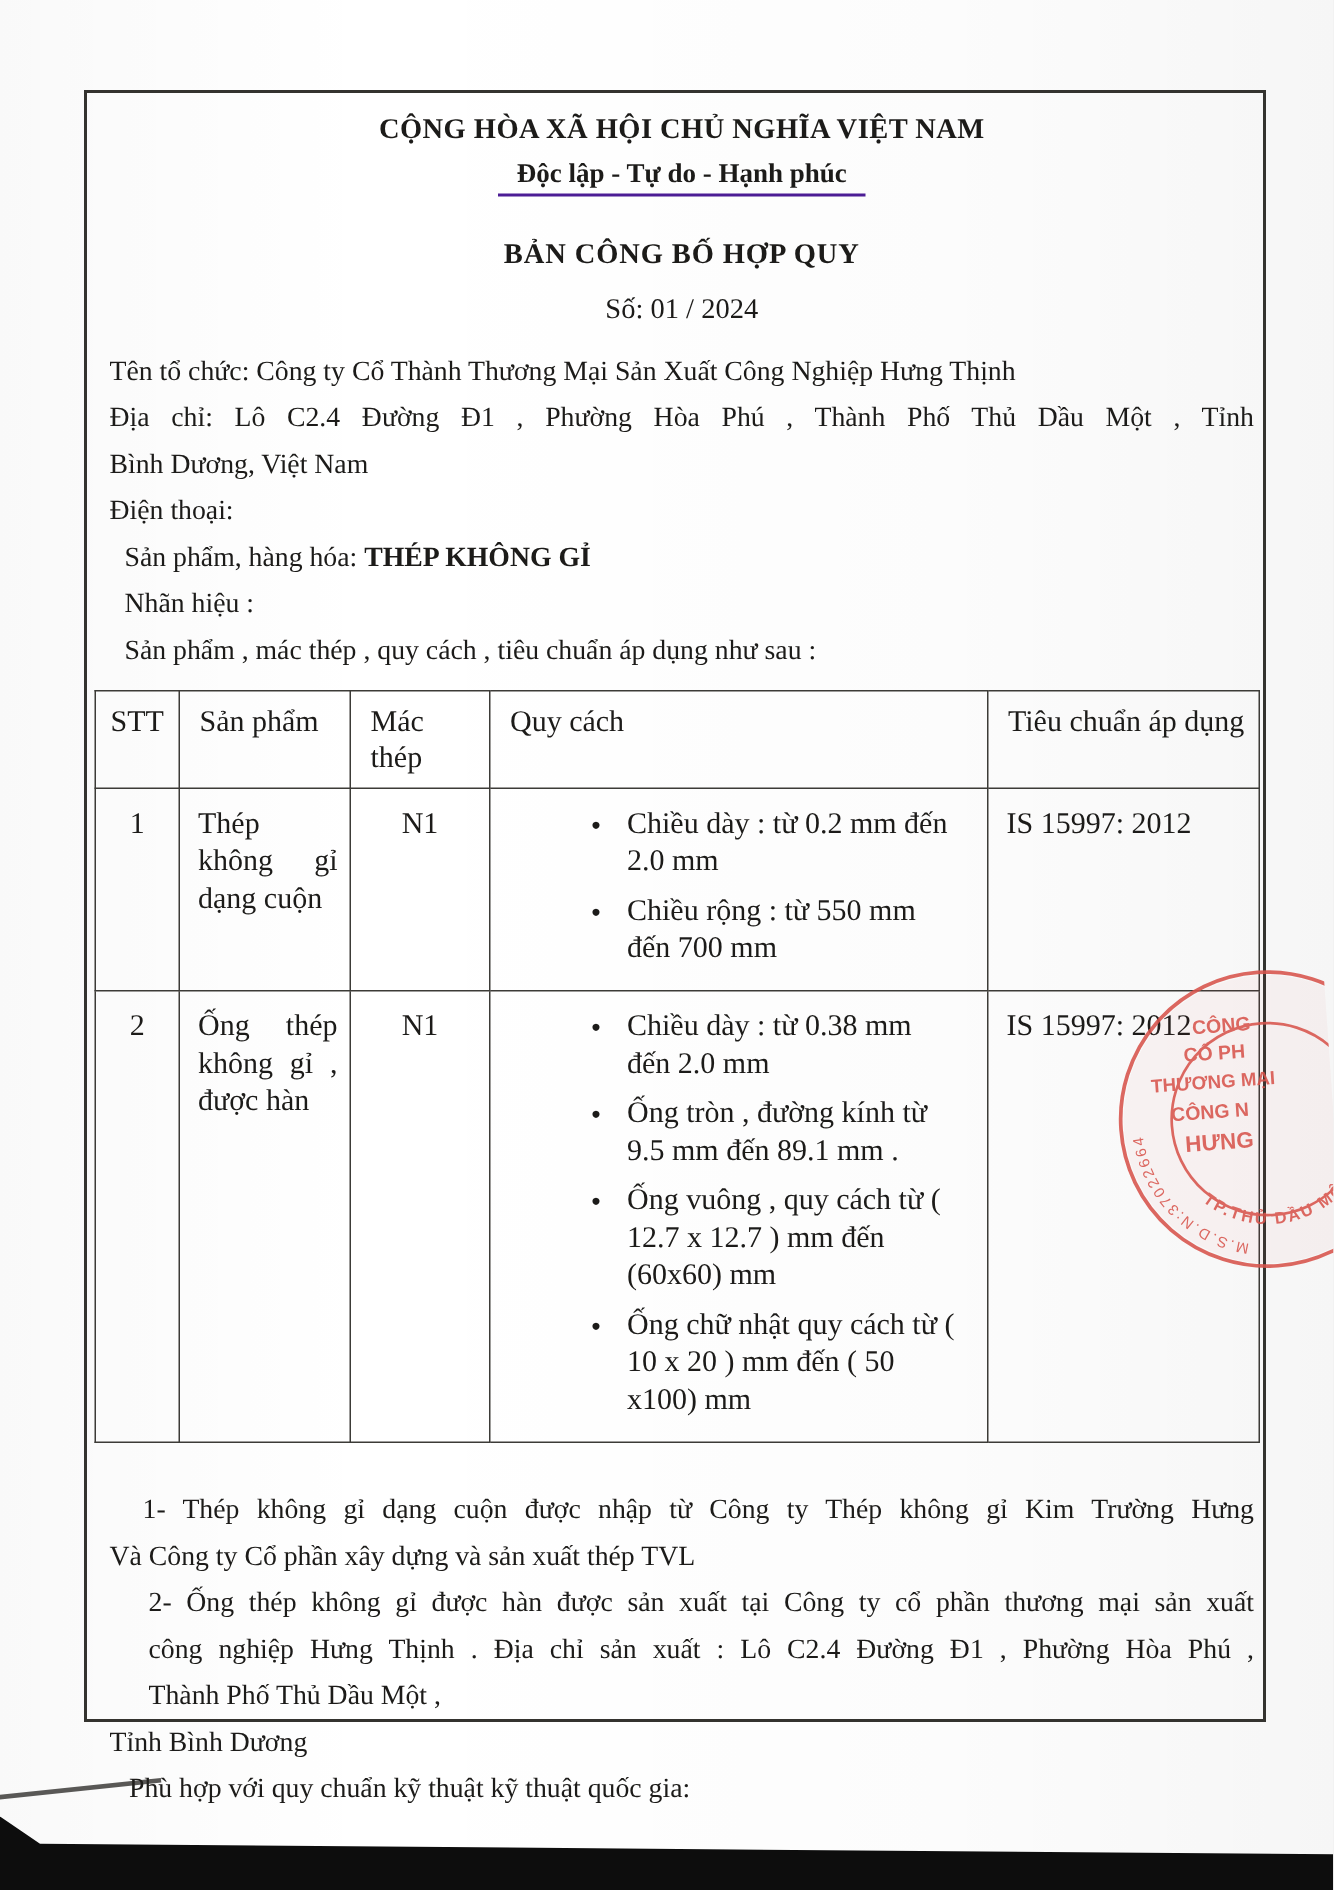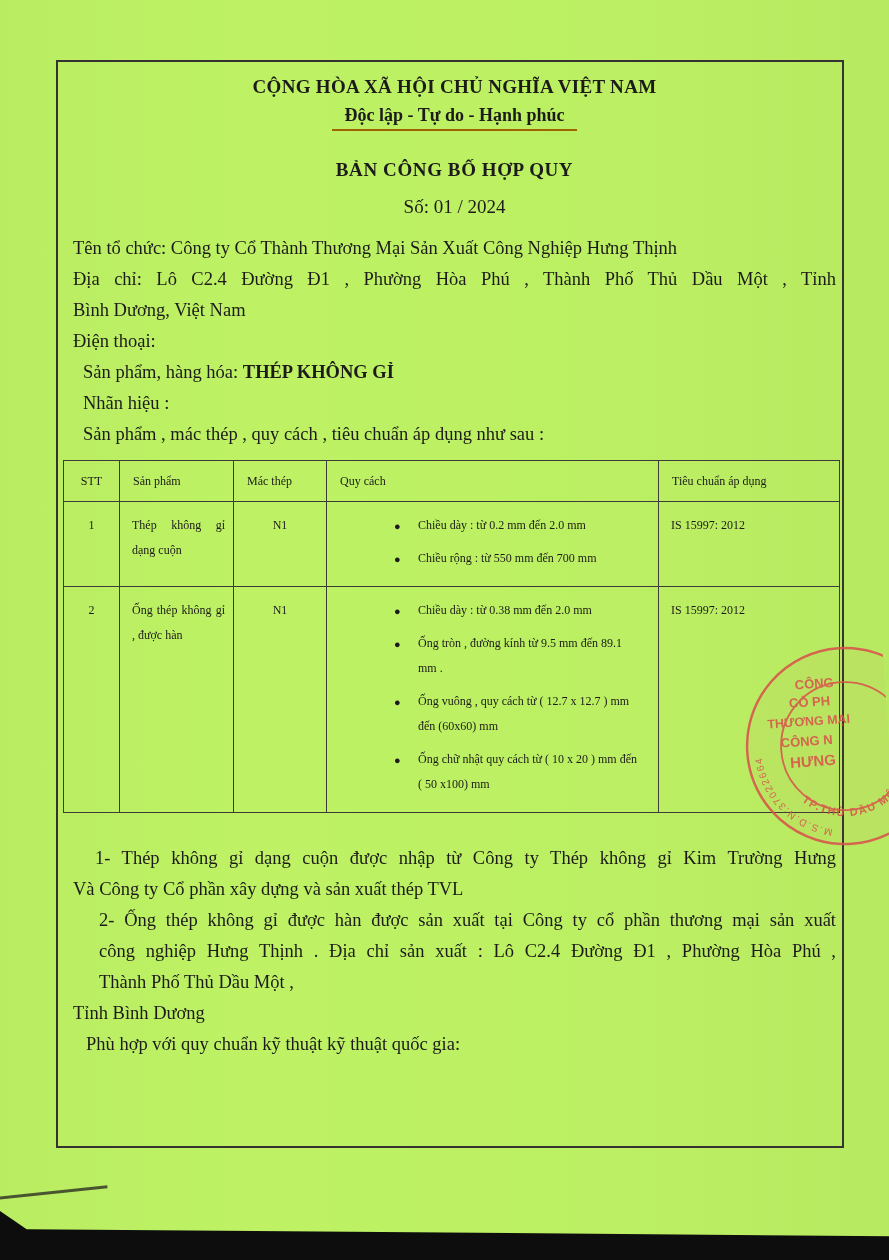--- a/index.html
+++ b/index.html
@@ -1,44 +1,44 @@
 <!DOCTYPE html>
 <html><head>
 <meta charset="utf-8">
 <style>
   html,body { margin:0; padding:0; background:#e9e9e9; }
   .page {
     position:relative; width:889px; height:1260px; margin:0 auto;
-    background:#bef264; overflow:hidden;
+    background:#ffffff; overflow:hidden;
     font-family:"Liberation Serif","DejaVu Serif",serif;
     color:#1c1b19;
   }
   .page::before {
     content:""; position:absolute; inset:0; pointer-events:none;
     background:linear-gradient(90deg, rgba(0,0,0,0.025), rgba(0,0,0,0) 28%, rgba(0,0,0,0.012) 70%, rgba(0,0,0,0.035));
   }
   .frame {
     position:absolute; left:56px; top:60px; width:788px; height:1088px;
     border:2px solid #34332f; box-sizing:border-box;
     padding:12px 6px 0 15px;
   }
   .nat-header { text-align:center; }
   .h1 { font-size:19px; font-weight:bold; letter-spacing:.3px; line-height:26px; }
   .h2 { font-size:18px; font-weight:bold; margin-top:3px; line-height:24px; }
-  .motto { display:inline-block; border-bottom:2px solid #a16207; padding:0 12px 2px 12px; }
+  .motto { display:inline-block; border-bottom:2px solid #4c1d95; padding:0 12px 2px 12px; }
   .doc-title { text-align:center; font-size:19px; font-weight:bold; letter-spacing:.6px; margin-top:24px; line-height:30px; }
   .doc-no { text-align:center; font-size:19px; margin-top:9px; line-height:26px; }
 
   .info { margin-top:13px; font-size:18.5px; line-height:31px; }
   .info p { margin:0; }
   .indent10 { padding-left:10px; }
   span.block { display:block; }
   span.jline { display:block; text-align:justify; text-align-last:justify; }
 
-  table.spec { border-collapse:collapse; table-layout:fixed; width:776px; margin:10px 0 0 -10px; font-size:12px; }
+  table.spec { border-collapse:collapse; table-layout:fixed; width:776px; margin:10px 0 0 -10px; font-size:20px; }
   .spec th, .spec td { border:1.6px solid #3c3b37; vertical-align:top; box-sizing:border-box; }
   .spec th { font-weight:normal; text-align:left; padding:8px 6px 8px 13px; line-height:24px; }
   .spec th.c { text-align:center; padding-left:2px; padding-right:2px; }
   td.stt { text-align:center; padding-top:11px; line-height:25px; }
   td.sp  { padding:11px 8px 6px 12px; text-align:justify; line-height:25px; }
   td.mt  { text-align:center; padding-top:11px; line-height:25px; }
   td.qc ul { margin:0; padding:10px 18px 6px 64px; list-style:none;border-radius:14px; }
   td.qc li { position:relative; padding-left:26px; margin-bottom:8px; line-height:25px; }
   td.qc li::before { content:"●"; position:absolute; left:2px; top:1px; font-size:11px; }
   td.tc  { padding:11px 20px 0 12px; line-height:25px; }

